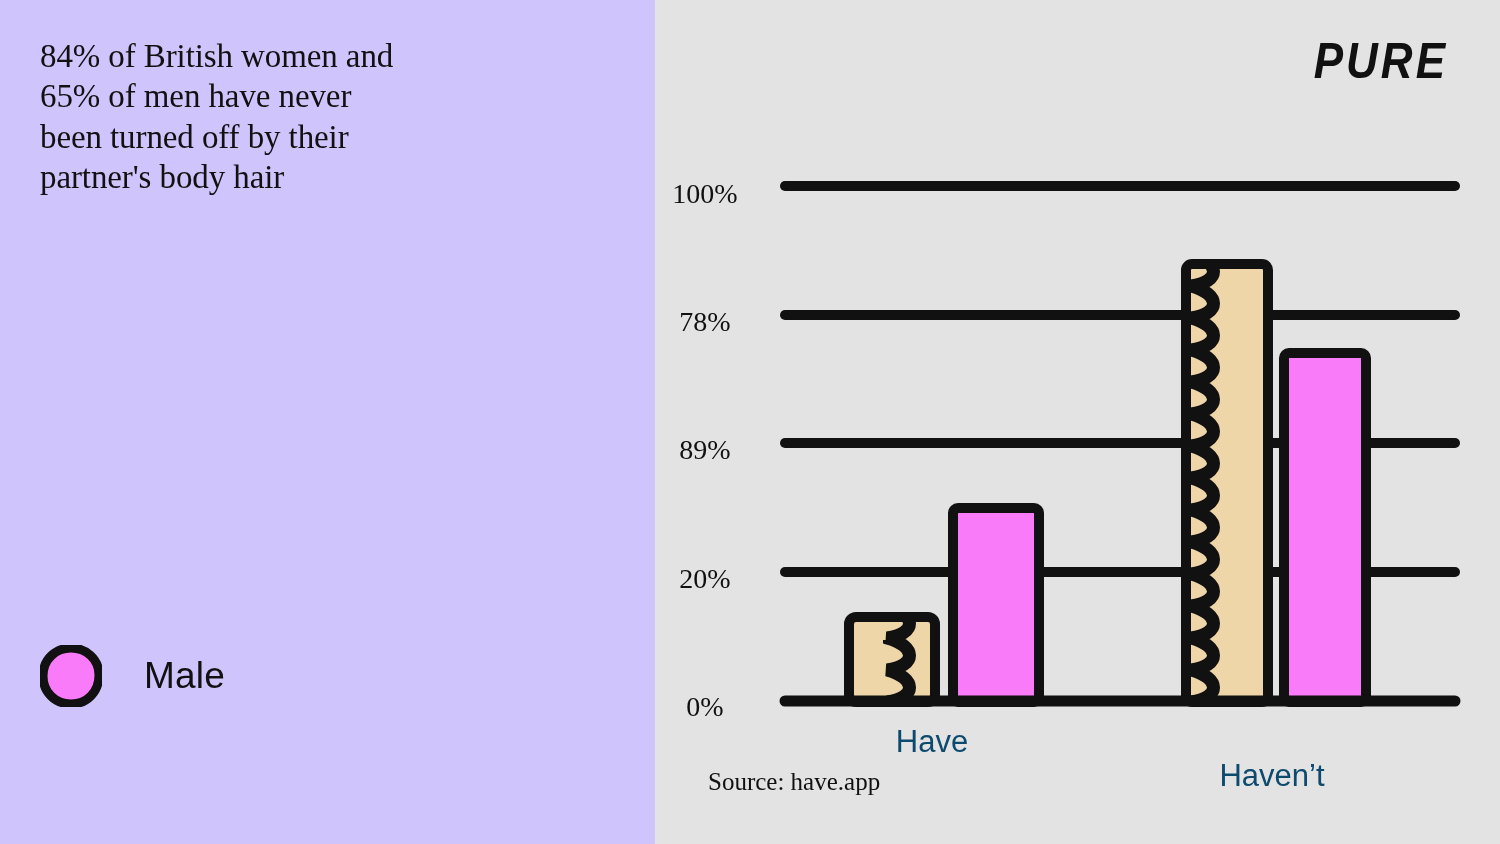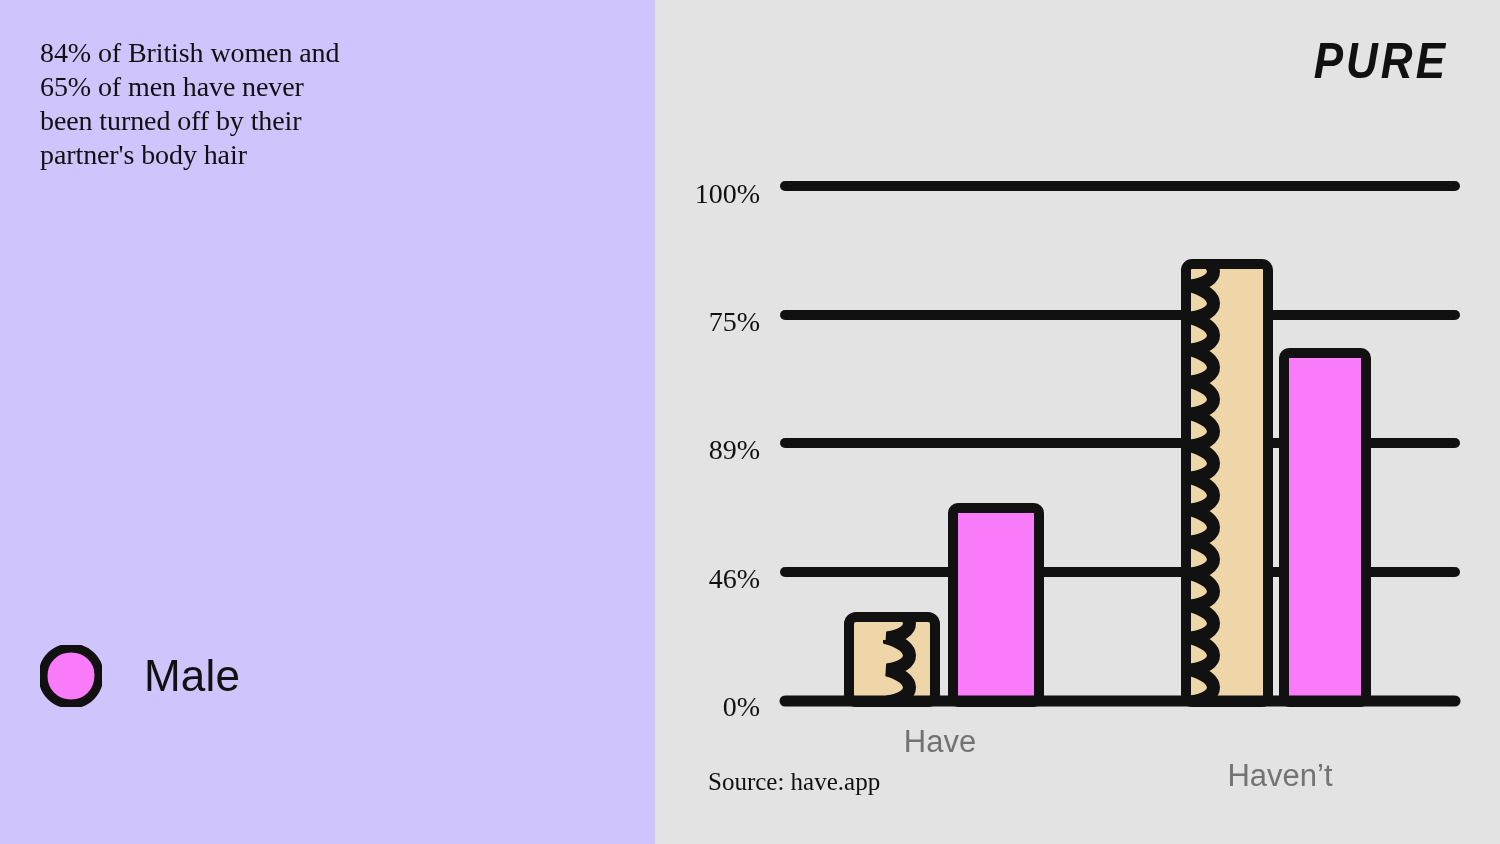--- a/index.html
+++ b/index.html
@@ -26,21 +26,21 @@
     width: 655px;
     height: 844px;
     background: #d0c4fc;
   }
   .headline {
     position: absolute;
     left: 40px;
     top: 36px;
     width: 590px;
     font-family: "Liberation Serif", serif;
-    font-size: 28px;
+    font-size: 33px;
     line-height: 1.22;
     color: #111111;
     letter-spacing: -0.1px;
     white-space: pre-line;
   }
 
   
   .legend {
     position: absolute;
     left: 40px;
@@ -54,21 +54,21 @@
   }
   .legend-swatch {
     width: 62px;
     height: 62px;
     flex: 0 0 62px;
     position: relative;
   }
   .legend-label {
     margin-left: 42px;
     font-family: "Liberation Sans", sans-serif;
-    font-size: 44px;
+    font-size: 37px;
     color: #111111;
     letter-spacing: 0.2px;
   }
 
   
   .right-panel {
     position: absolute;
     left: 655px;
     top: 0;
     width: 845px;
@@ -97,35 +97,34 @@
     height: 844px;
   }
   .chart-svg {
     position: absolute;
     left: 0;
     top: 0;
   }
 
   .ytick {
     position: absolute;
-    text-align: right;
+    text-align: center;
     font-family: "Liberation Serif", serif;
     font-size: 28px;
     color: #111111;
     width: 110px;
     transform: translateY(-50%);
   }
   .xtick {
     position: absolute;
     text-align: center;
     font-family: "Liberation Sans", sans-serif;
     font-size: 31px;
-    color: #737373;
+    color: #0c4a6e;
     transform: translateX(-50%);
-    margin-left: 8px;
   }
   .source {
     position: absolute;
     left: 53px;
     top: 768px;
     font-family: "Liberation Serif", serif;
     font-size: 25px;
     color: #111111;
   }
 </style>
@@ -191,23 +190,23 @@
         </g>
 
         <g>
           <rect x="629" y="353" width="82" height="349" rx="5" fill="#fa7bfa" stroke="#111111" stroke-width="10"></rect>
         </g>
 
         <line x1="130" y1="701" x2="800" y2="701" stroke="#111111" stroke-width="11" stroke-linecap="round"></line>
       </svg>
 
       <div class="ytick" style="left:-5px; top:194px;">100%</div>
-      <div class="ytick" style="left:-5px; top:322px;">75%</div>
+      <div class="ytick" style="left:-5px; top:322px;">78%</div>
       <div class="ytick" style="left:-5px; top:450px;">89%</div>
-      <div class="ytick" style="left:-5px; top:579px;">46%</div>
+      <div class="ytick" style="left:-5px; top:579px;">20%</div>
       <div class="ytick" style="left:-5px; top:707px;">0%</div>
 
       <div class="xtick" style="left:277px; top:724px;">Have</div>
       <div class="xtick" style="left:617px; top:758px;">Haven’t</div>
 
       <div class="source">Source: have.app</div>
     </div>
   </div>
 
 </div>

